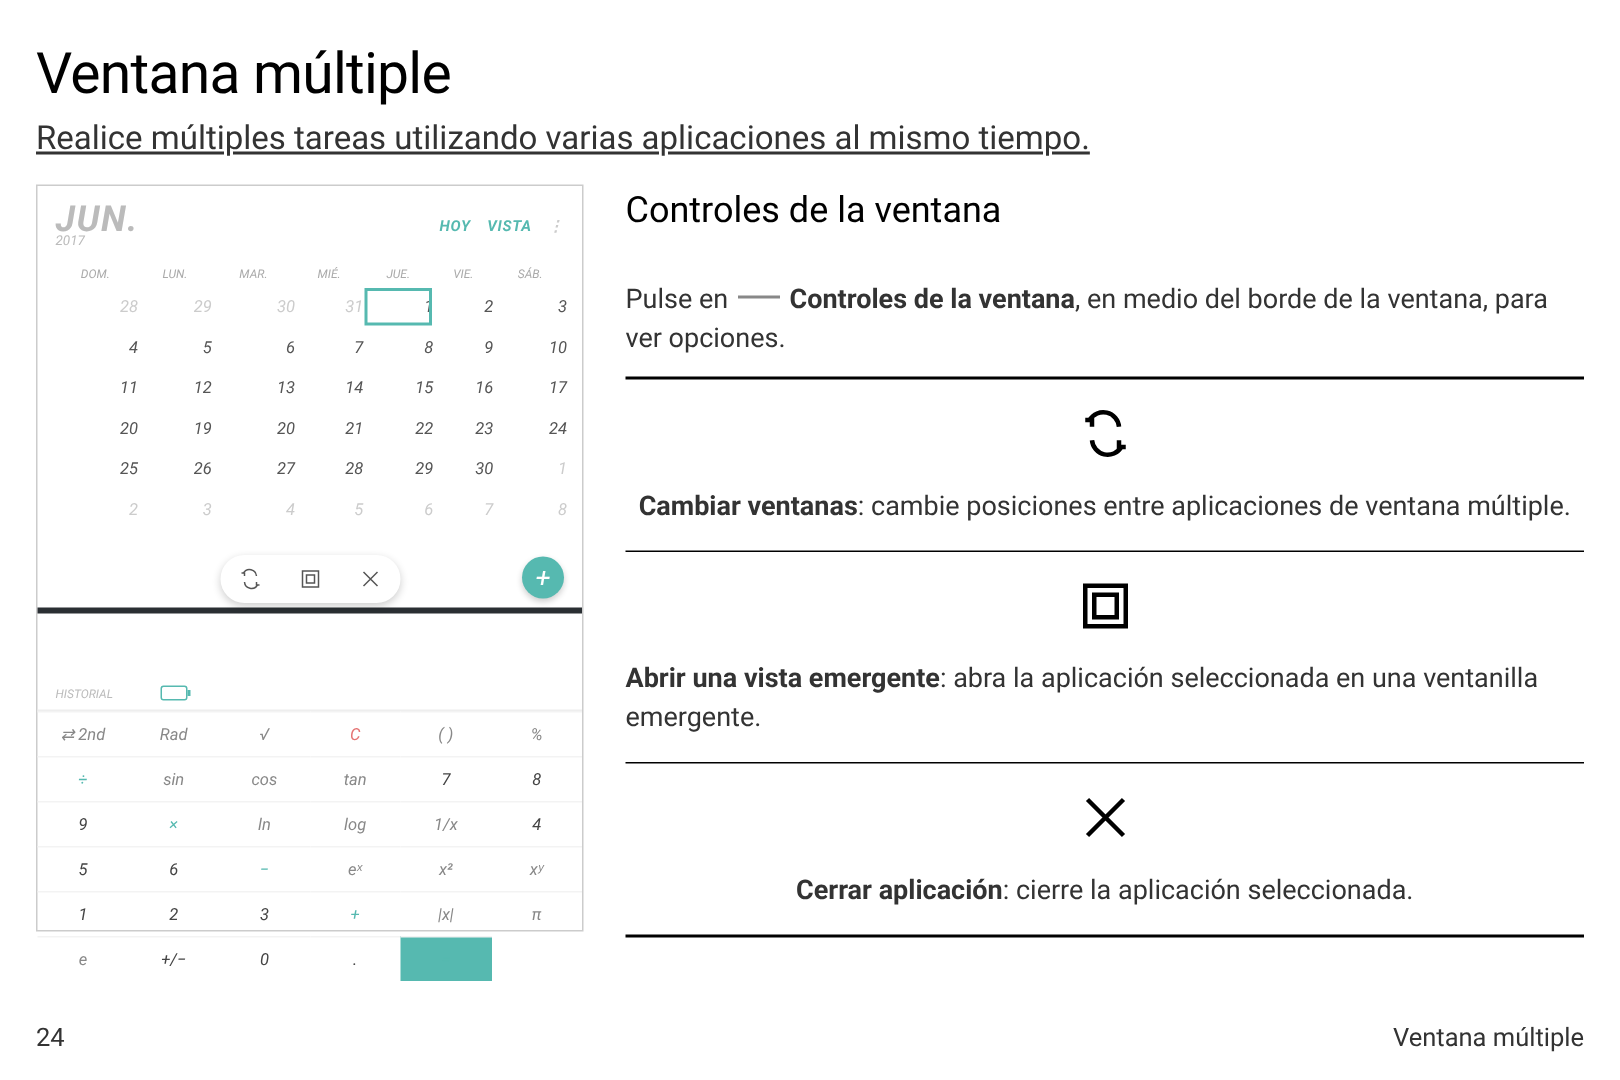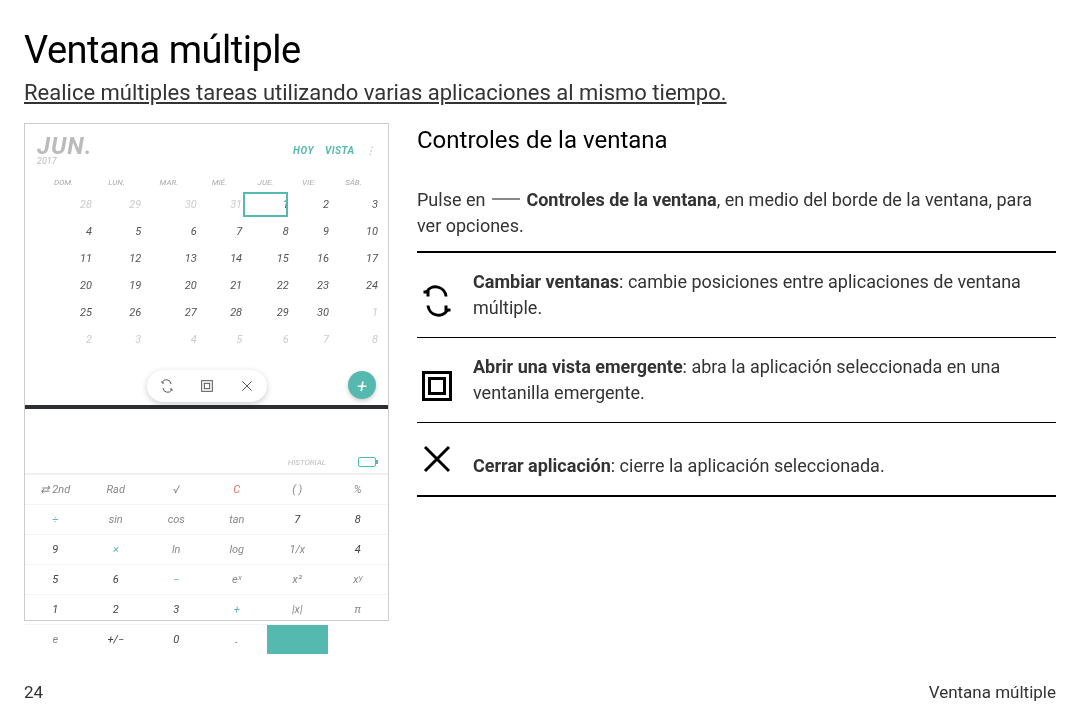--- a/index.html
+++ b/index.html
@@ -75,21 +75,21 @@
     top: 246px;
     width: 120px; height: 32px;
     background: #fff;
     border-radius: 16px;
     box-shadow: 0 2px 6px rgba(0,0,0,0.2);
     display: flex; align-items: center; justify-content: space-around;
     z-index: 5;
   }
   .pill-ico { width: 16px; height: 16px; display: flex; align-items: center; justify-content: center; }
   .pill-ico svg { width: 16px; height: 16px; stroke: #555; fill: none; stroke-width: 1.5; }
-  .calc-hist { font-size: 8px; color: #bbb; padding: 48px 12px 6px 12px; display: flex; justify-content: flex-end; align-items: center; gap: 32px; }
+  .calc-hist { font-size: 8px; color: #bbb; padding: 48px 12px 6px 12px; display: flex; justify-content: flex-start; align-items: center; gap: 32px; }
   .calc-hist .batt { width: 18px; height: 10px; border: 1px solid #56b9b0; border-radius: 2px; position: relative; }
   .calc-hist .batt::after { content: ""; position: absolute; right: -3px; top: 2px; width: 2px; height: 4px; background: #56b9b0; }
   .hr { height: 1px; background: #eee; }
   .calc-grid { display: grid; grid-template-columns: repeat(6, 1fr); font-size: 11px; }
   .calc-grid > div {
     height: 30px;
     display: flex; align-items: center; justify-content: center;
     color: #888;
     border-top: 1px solid #f3f3f3;
   }
@@ -108,21 +108,21 @@
   .intro { font-size: 18px; color: #333; margin-bottom: 12px; margin-top: 29px; }
   .intro strong { font-weight: 700; }
   .intro .inline-line {
     display: inline-block;
     width: 28px;
     vertical-align: middle;
     border-top: 2px solid #888;
     margin: 0 2px 4px 2px;
   }
   .sep { border: none; border-top: 2px solid #000; margin: 6px 0; }
-  .item-row { display: flex; gap: 16px; padding: 10px 0; align-items: flex-end; }
+  .item-row { display: flex; gap: 16px; padding: 10px 0; align-items: center; flex-direction: column; }
   .item-ico { width: 40px; height: 40px; flex: 0 0 40px; display: flex; align-items: center; justify-content: center; }
   .item-ico svg { width: 36px; height: 36px; stroke: #000; fill: none; stroke-width: 2; }
   .item-txt { flex: 1; color: #333; }
   .item-txt b { font-weight: 700; }
 
   .footer {
     position: absolute;
     left: 24px; right: 24px; bottom: 18px;
     display: flex; justify-content: space-between;
     font-size: 17px;

